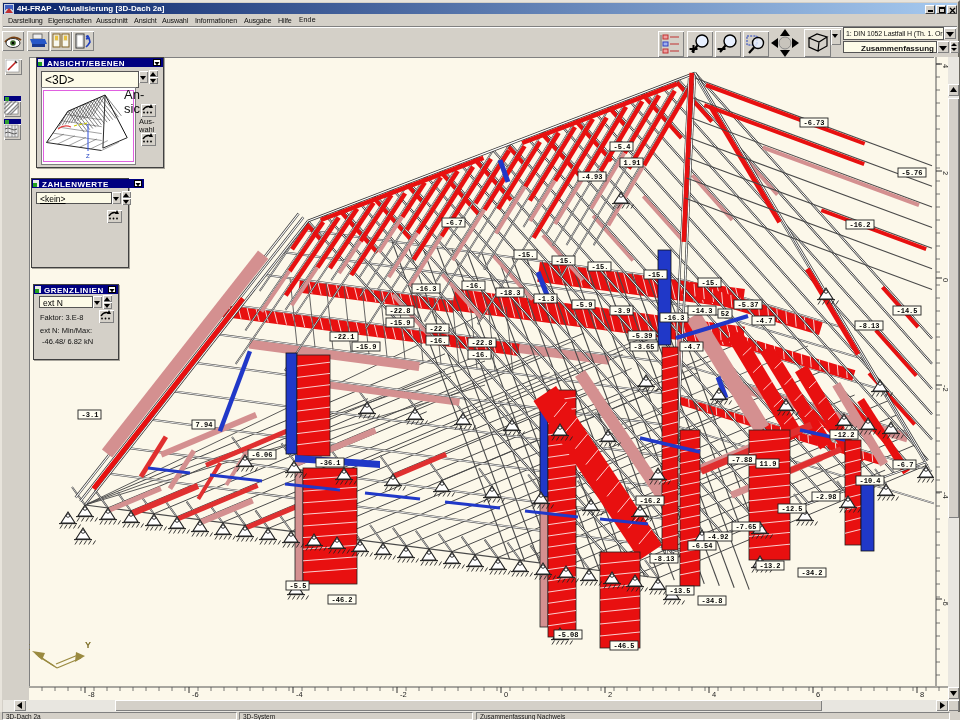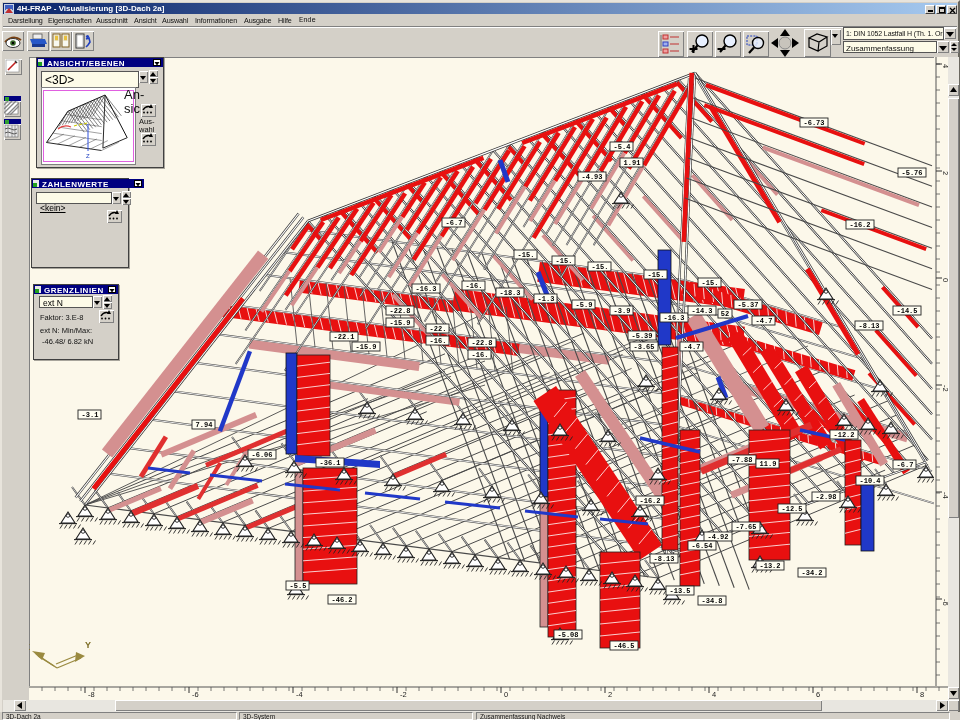--- a/index.html
+++ b/index.html
@@ -131,21 +131,21 @@
 
 <div class="abs field" style="left:843px;top:27px;width:101px;height:13px;font-size:7px;letter-spacing:-0.12px;color:#111;">
     <span style="position:absolute;left:2px;top:2px;white-space:nowrap;">1: DIN 1052 Lastfall H (Th. 1. Or</span>
   </div>
 <div class="abs raised2" style="left:944px;top:28px;width:12px;height:11px;">
     <svg width="10" height="9" style="position:absolute;left:1px;top:1px">
       <path d="M1,3 L9,3 L5,8 Z" fill="#000"></path>
     </svg>
   </div>
 <div class="abs field" style="left:843px;top:41px;width:94px;height:12px;font-size:8px;color:#111;">
-    <span style="position:absolute;left:2px;top:1.5px;">Zusammenfassung</span>
+    <span style="position:absolute;left:17px;top:1.5px;font-weight:bold;">Zusammenfassung</span>
   </div>
 <div class="abs raised2" style="left:937px;top:41px;width:12px;height:12px;">
     <svg width="10" height="10" style="position:absolute;left:1px;top:1.5px">
       <path d="M1,3 L9,3 L5,8 Z" fill="#000"></path>
     </svg>
   </div>
 <div class="abs raised2" style="left:950px;top:41px;width:9px;height:12px;">
     <svg width="8" height="10" style="position:absolute;left:0px;top:1px">
       <path d="M4,1 L7,4 L1,4 Z" fill="#000"></path>
       <path d="M4,9 L7,6 L1,6 Z" fill="#000"></path>
@@ -1339,21 +1339,21 @@
       <rect x="0" y="3" width="4" height="4" fill="#20a020"></rect>
     </svg>
     <span style="position:absolute;left:10px;top:0.5px;">ZAHLENWERTE</span>
 <span style="position:absolute;right:2px;top:1px;width:8px;height:7px;background:#fff;border:1px solid #000;">
       <svg width="6" height="5" style="position:absolute;left:0px;top:0.5px">
         <path d="M0.5,1 L5.5,1 L3,4.5 Z" fill="#000"></path>
       </svg>
     </span>
   </div>
 <div class="abs field" style="left:36px;top:192px;width:76px;height:12px;font-size:8.5px;">
-    <span style="position:absolute;left:3px;top:10px;text-decoration:underline;">&lt;kein&gt;</span>
+    <span style="position:absolute;left:3px;top:1px;text-decoration:underline;">&lt;kein&gt;</span>
   </div>
 <div class="abs raised2" style="left:112px;top:192px;width:9px;height:12px;">
     <svg width="8" height="10" style="position:absolute;left:0px;top:2px">
       <path d="M1,3 L7,3 L4,7 Z" fill="#000"></path>
     </svg>
   </div>
 <div class="abs raised2" style="left:122px;top:191px;width:9px;height:7px;">
     <svg width="8" height="6" style="position:absolute;left:0px;top:0.5px">
       <path d="M4,1 L7,5 L1,5 Z" fill="#000"></path>
     </svg>

